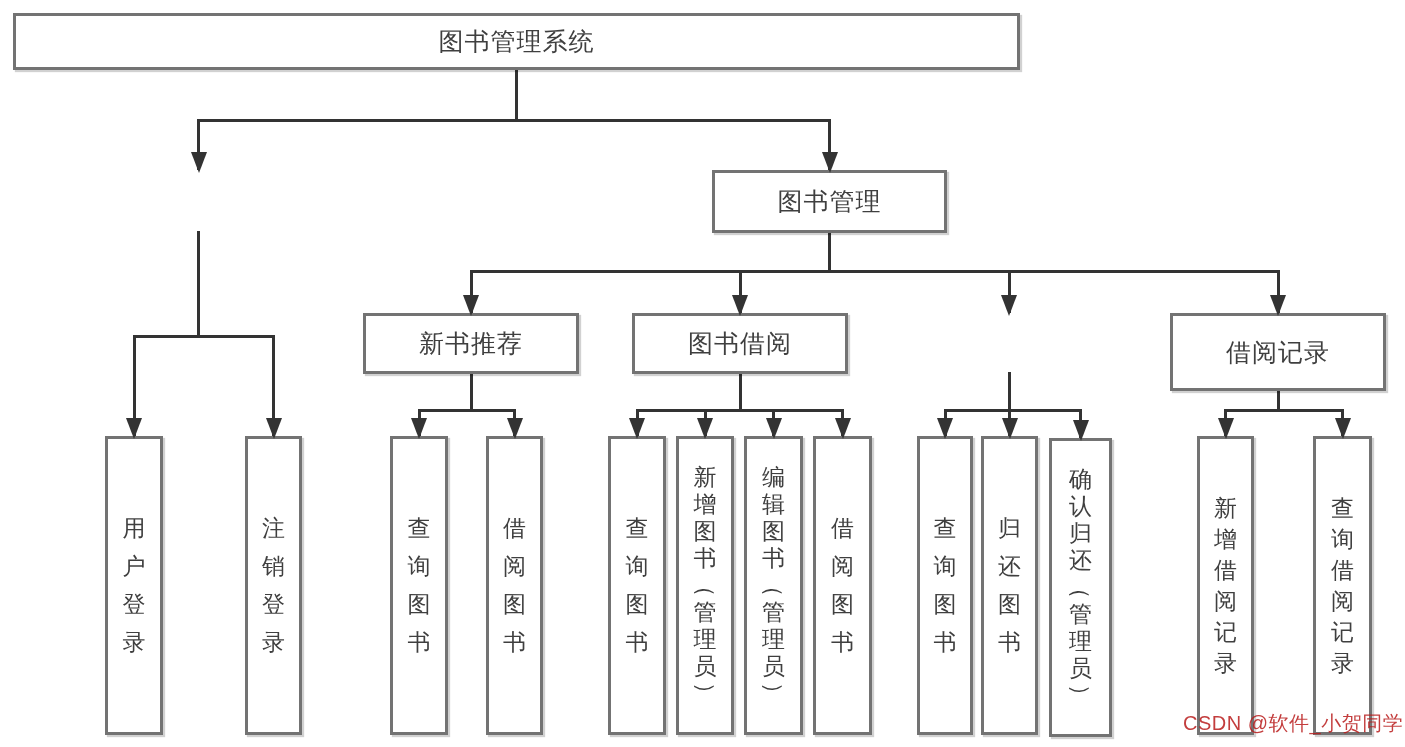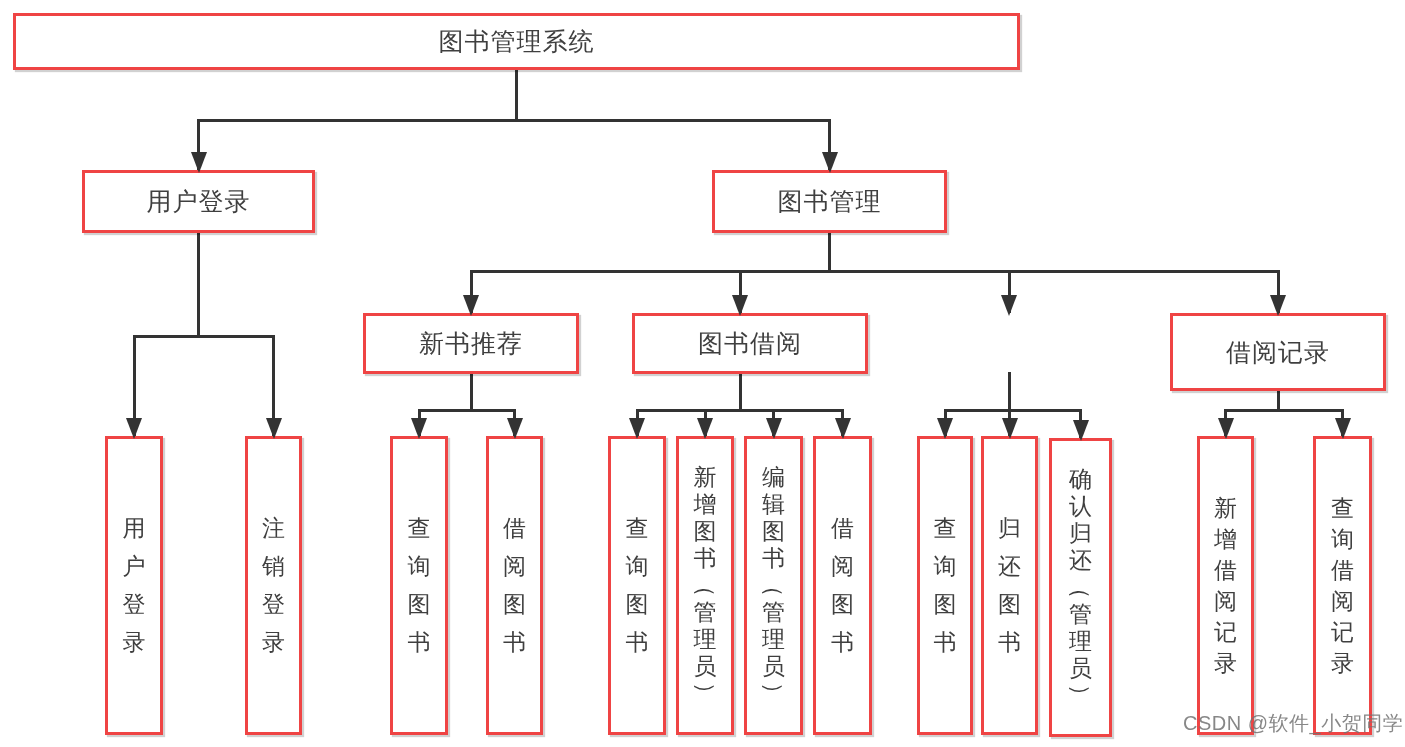--- a/index.html
+++ b/index.html
@@ -2,21 +2,21 @@
 <html><head>
 <meta charset="utf-8">
 <style>
   html,body{margin:0;padding:0;background:#ffffff;}
   body{
     width:1405px;height:747px;position:relative;overflow:hidden;
     font-family:"Liberation Sans","DejaVu Sans",sans-serif;
   }
   #diagram{position:absolute;inset:0;}
   .node{
-    position:absolute;background:#ffffff;border:3px solid #ef4444;
+    position:absolute;background:#ffffff;border:3px solid #737373;
     box-sizing:border-box;display:flex;align-items:center;justify-content:center;
     box-shadow:2px 2px 1px rgba(0,0,0,0.18);z-index:2;
   }
   .node .label{
     font-size:25px;color:#3f3f3f;letter-spacing:1px;white-space:nowrap;
   }
   .vlabel{
     display:flex;flex-direction:column;align-items:center;justify-content:center;
     height:100%;width:100%;
   }
@@ -25,44 +25,41 @@
     font-size:23px;color:#3f3f3f;
   }
   .vchar.rot{transform:rotate(90deg);}
   .line{position:absolute;background:#333333;z-index:1;}
   .arrow{
     position:absolute;width:0;height:0;z-index:3;
     border-left:8px solid transparent;border-right:8px solid transparent;
     border-top:21px solid #333333;
   }
   #watermark{
-    position:absolute;left:1183px;top:710px;font-size:20px;color:#737373;
+    position:absolute;left:1183px;top:710px;font-size:20px;color:#b91c1c;
     opacity:0.85;z-index:6;white-space:nowrap;letter-spacing:0.5px;
   }
 </style>
 </head>
 <body>
 
 <div id="diagram">
 
   <div class="node h" style="left:13px;top:13px;width:1007px;height:57px">
     <span class="label">图书管理系统</span>
   </div>
 
-  <div class="node h" style="left:82px;top:170px;width:233px;height:63px">
-    <span class="label">用户登录</span>
-  </div>
   <div class="node h" style="left:712px;top:170px;width:235px;height:63px">
     <span class="label">图书管理</span>
   </div>
 
   <div class="node h" style="left:363px;top:313px;width:216px;height:61px">
     <span class="label">新书推荐</span>
   </div>
-  <div class="node h" style="left:632px;top:313px;width:236px;height:61px">
+  <div class="node h" style="left:632px;top:313px;width:216px;height:61px">
     <span class="label">图书借阅</span>
   </div>
   <div class="node h" style="left:1170px;top:313px;width:216px;height:78px">
     <span class="label">借阅记录</span>
   </div>
 
   <div class="node v" style="left:105px;top:436px;width:58px;height:299px">
     <span class="vlabel">
         <span class="vchar" style="height: 38px;">用</span>
         <span class="vchar" style="height: 38px;">户</span>

